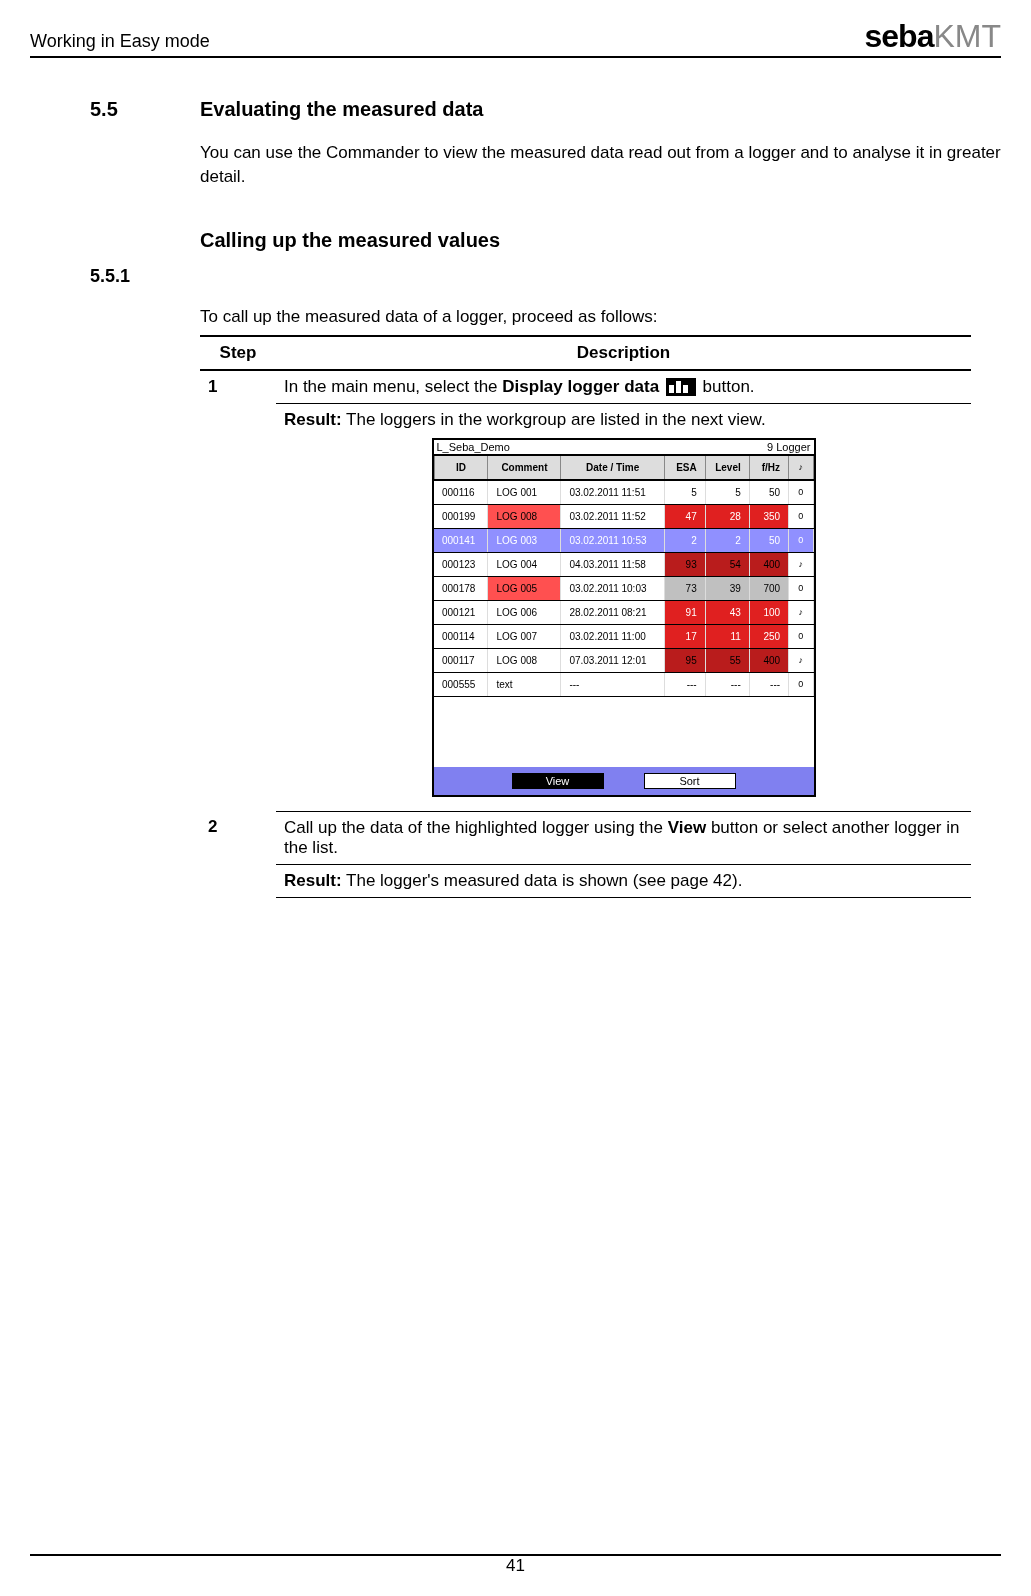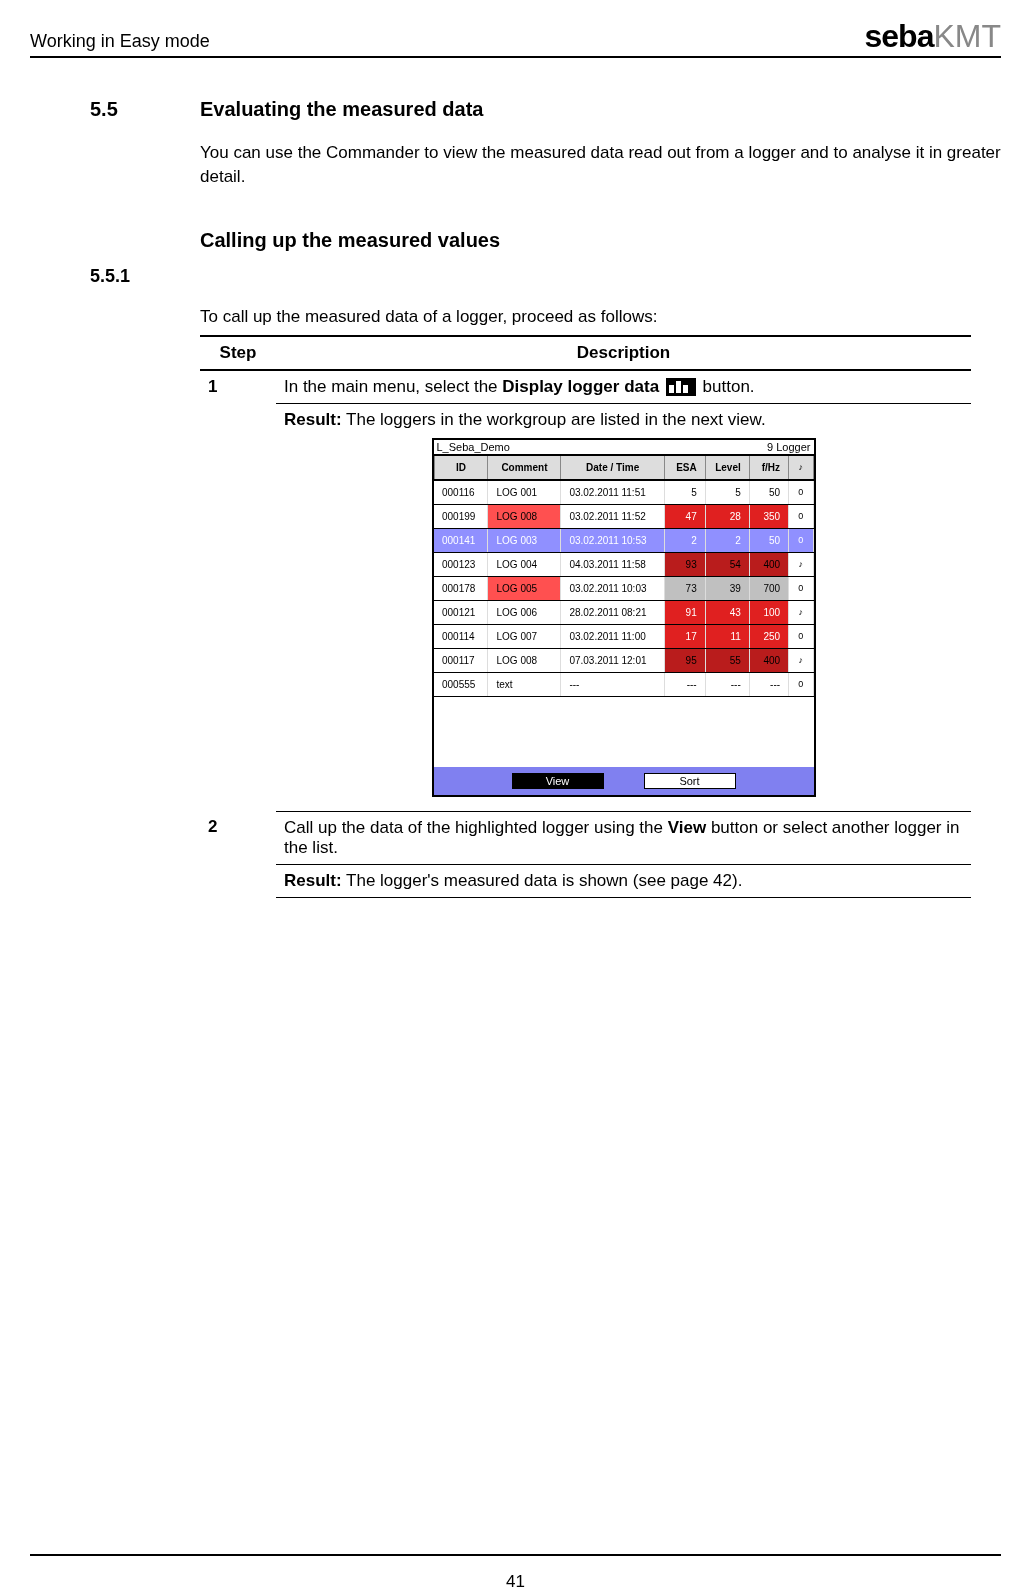--- a/index.html
+++ b/index.html
@@ -185,26 +185,26 @@
     color: #fff;
   }
   .dev-btn.secondary {
     background: #fff;
     color: #000;
   }
   .dev-spacer { background: #fff; height: 70px; }
 
   .footer {
     position: fixed;
-    bottom: 4px;
+    bottom: 20px;
     left: 30px;
     right: 30px;
     text-align: center;
     border-top: 2px solid #000;
-    padding-top: 16px;
+    padding-top: 0;
     font-size: 17px;
   }
 </style>
 </head>
 <body>
 
 <div class="header">
   <div class="header-title">Working in Easy mode</div>
   <div class="logo">
     <span>seba</span><span class="kmt">KMT</span>

